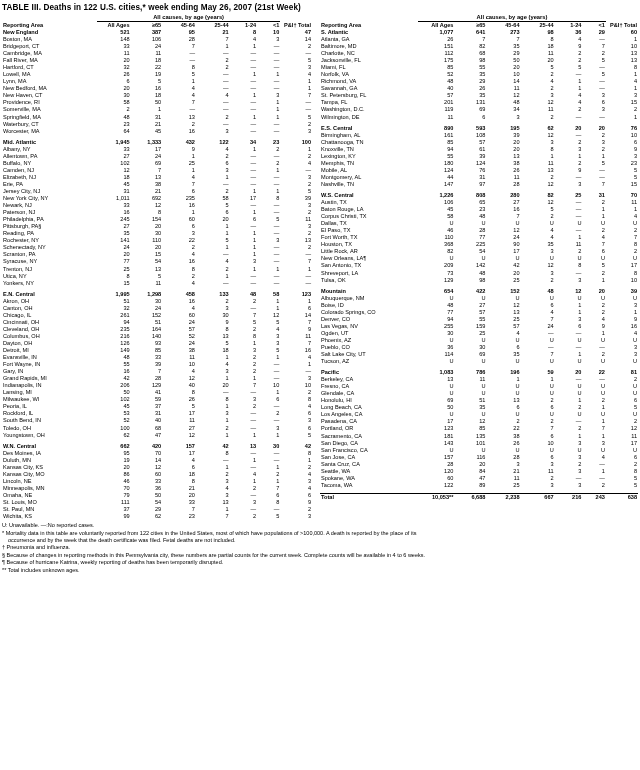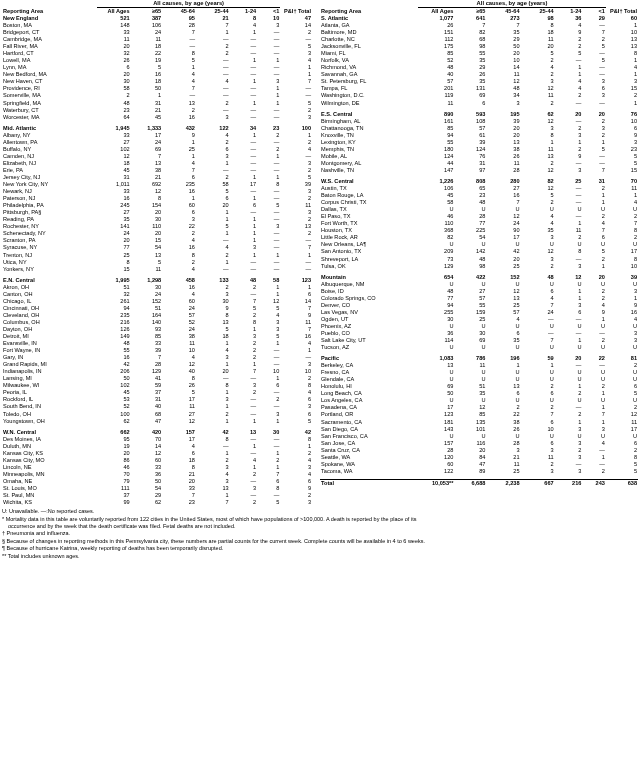--- a/index.html
+++ b/index.html
@@ -20,20 +20,21 @@
   .topline{border-top:0.7px solid #000;}
   .spacer td{height:4px;line-height:4px;}
   .footnotes{font-size:5.5px;line-height:7.4px;margin:2px 2px 0 2px;}
   .footnotes div{white-space:nowrap;}
   .colgap{width:8px;}
 </style>
 </head>
 <body>
 
 <div class="page">
+  <div class="title">TABLE III. Deaths in 122 U.S. cities,* week ending May 26, 2007 (21st Week)</div>
 
   <table class="main">
     <tbody>
         <tr>
       <td style="width:310px;">
         <table class="half">
           <colgroup>
             <col style="width:90px">
                 <col style="width:32px">
                 <col style="width:30px">

